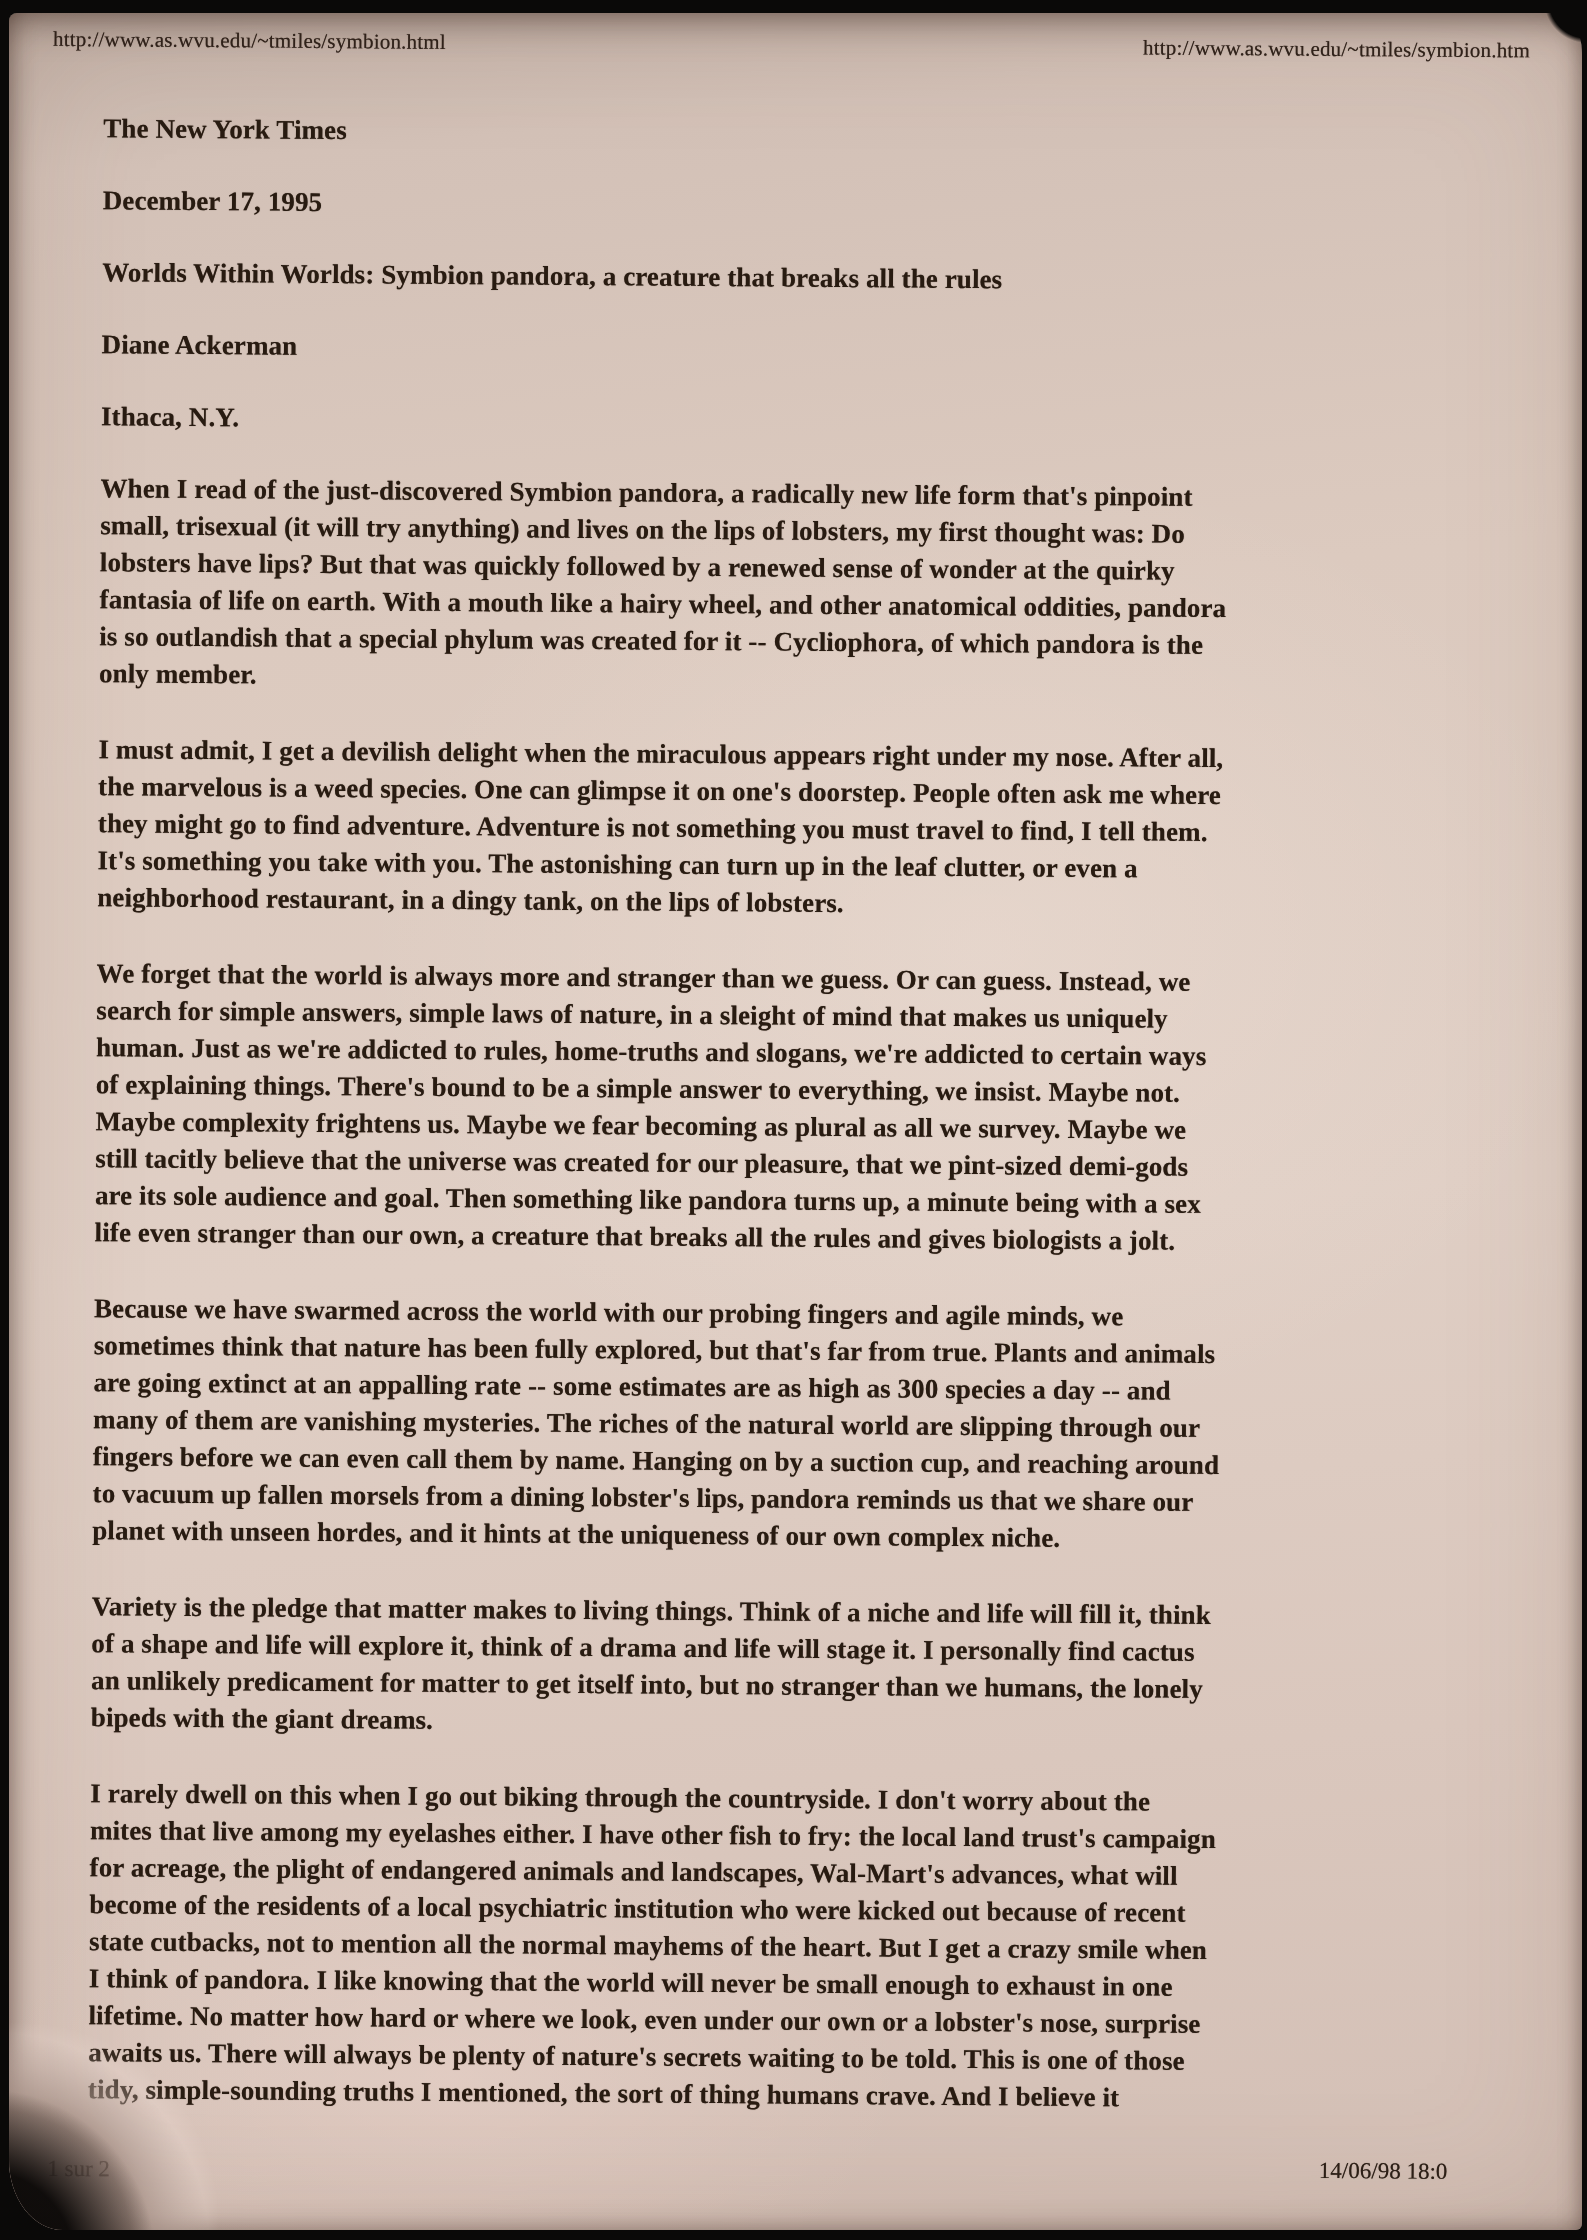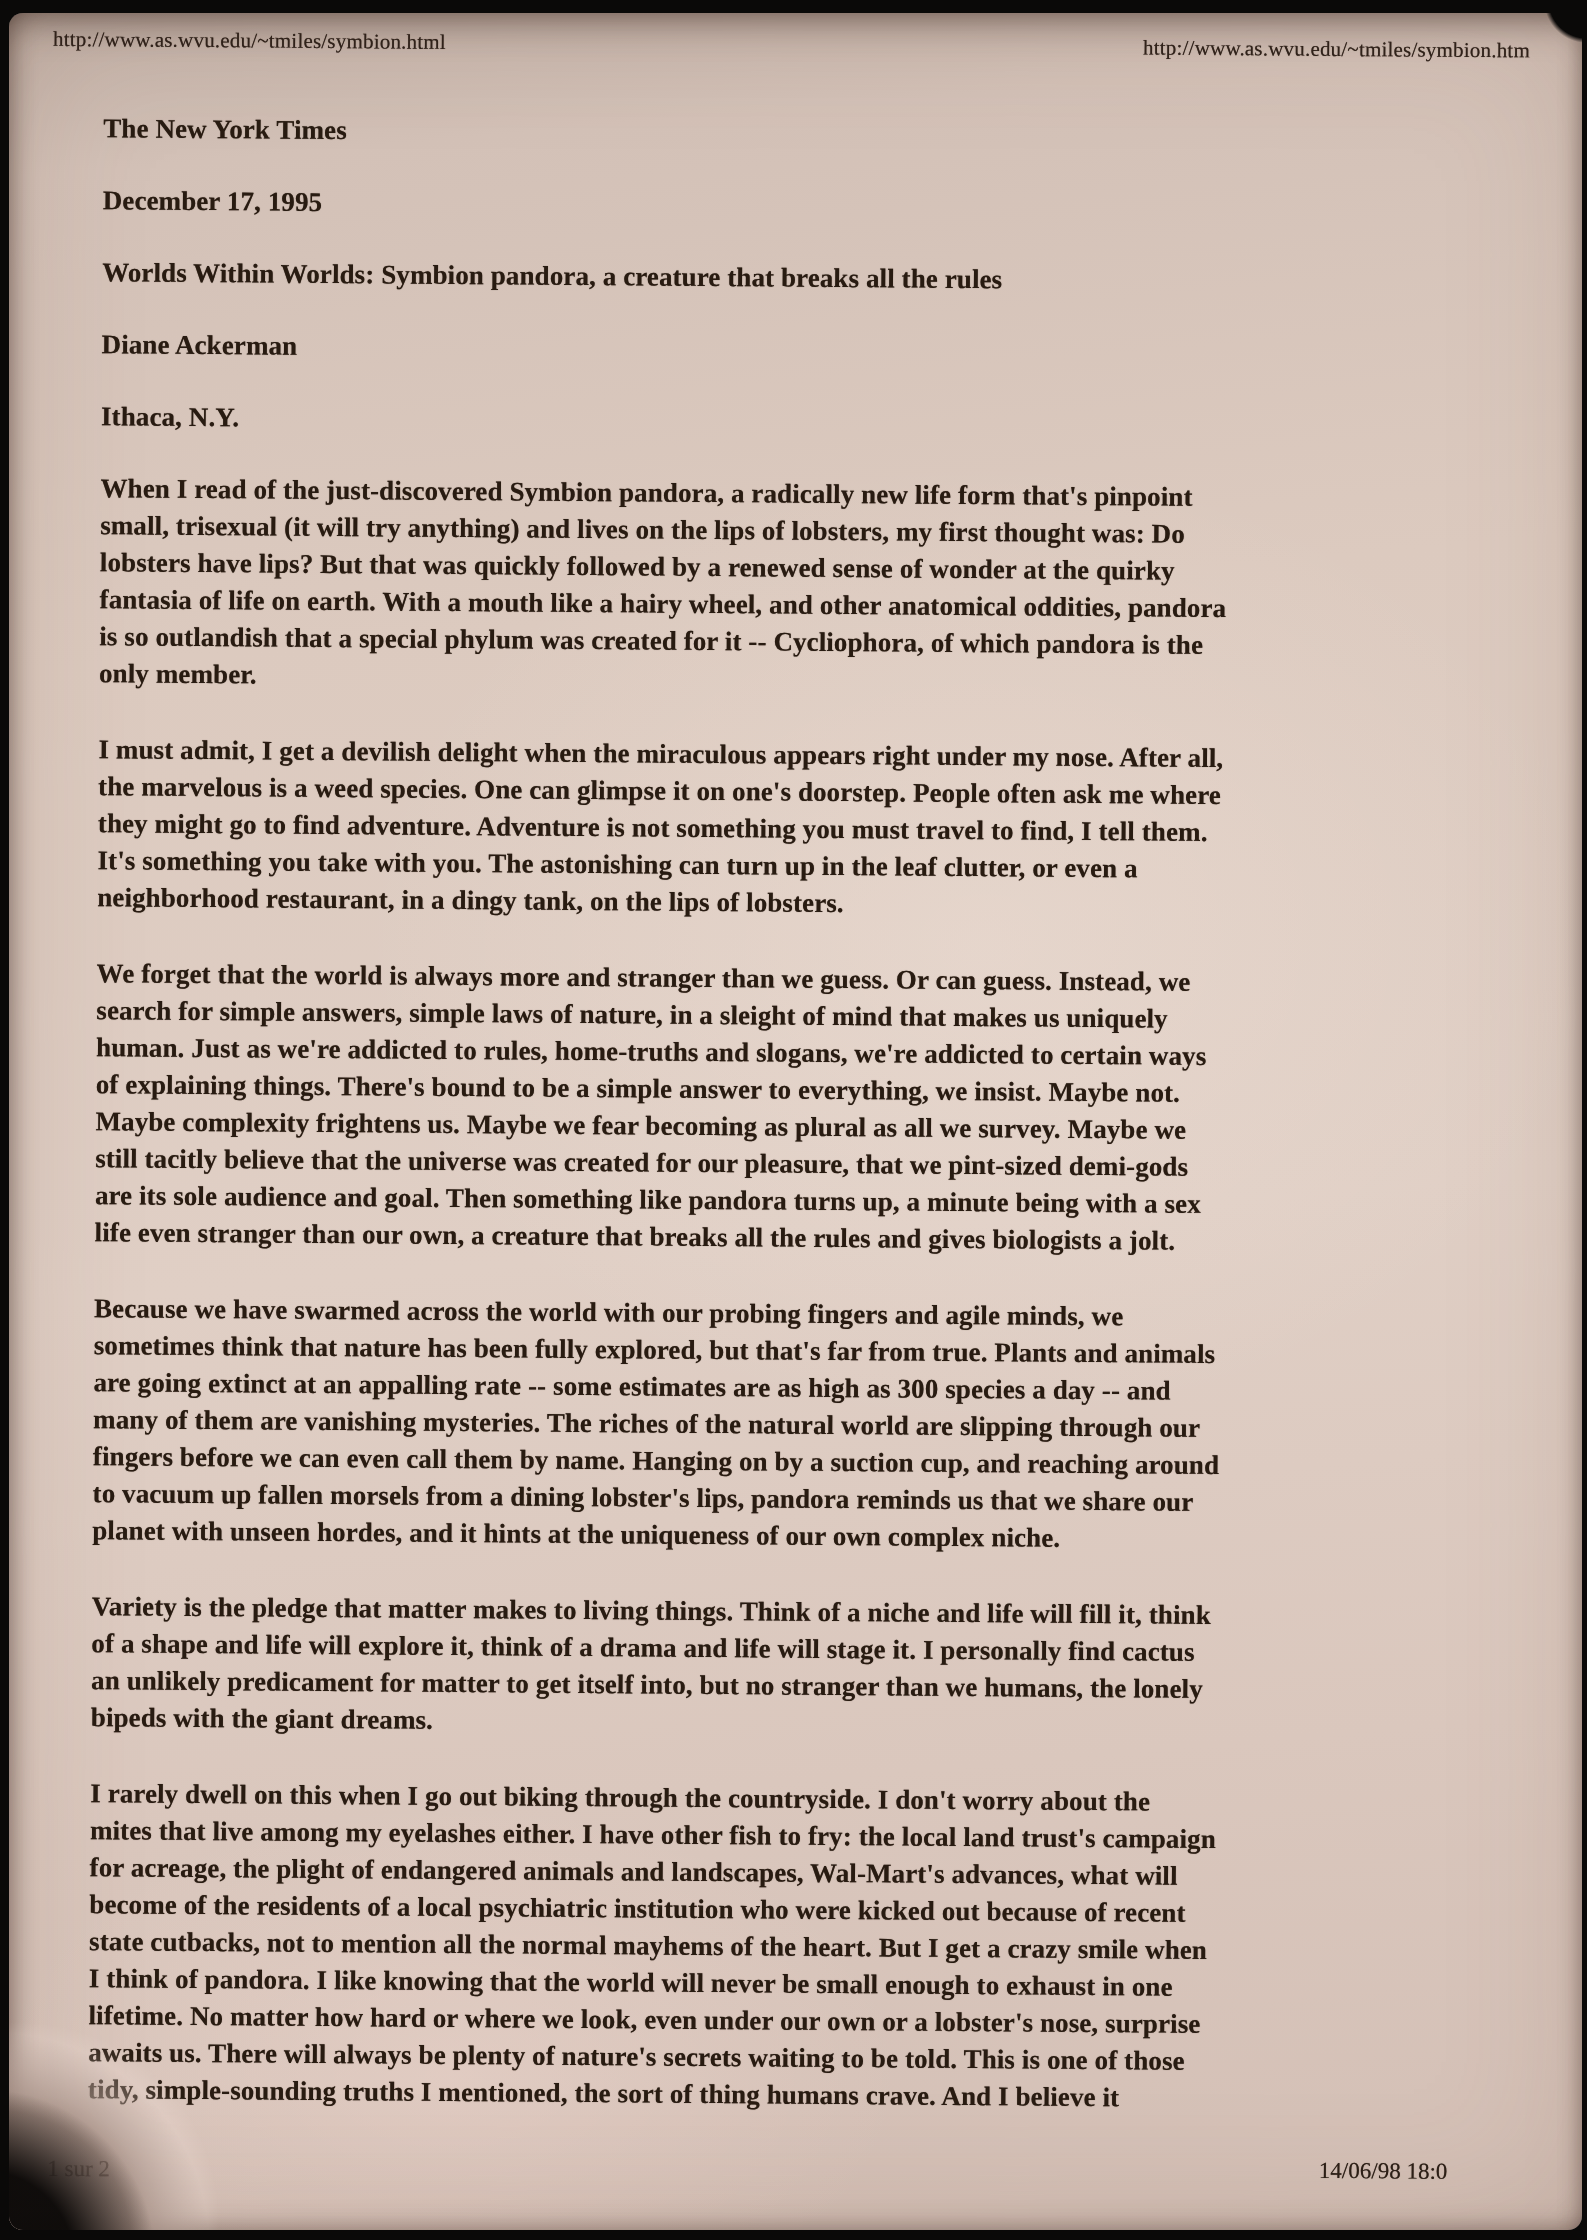--- a/index.html
+++ b/index.html
@@ -27,21 +27,20 @@
       inset 0 24px 34px -16px rgba(60,40,32,0.5),
       inset 18px 0 26px -16px rgba(60,40,32,0.4),
       inset -14px 0 22px -14px rgba(60,40,32,0.35),
       inset 0 -16px 26px -14px rgba(60,40,32,0.35),
       inset 0 0 140px rgba(110,78,62,0.18);
     border-top-right-radius:26px 40px;
     border-bottom-left-radius:54px 70px;
     border-top-left-radius:8px;
     border-bottom-right-radius:6px;
     overflow:hidden;
-    border-radius:14px;
   }
   .corner-curl{
     position:absolute;left:0;bottom:0;width:210px;height:260px;
     background:
       radial-gradient(circle at -12% 112%, rgba(8,6,5,0.95) 24%, rgba(8,6,5,0) 46%),
       radial-gradient(circle at -6% 106%, rgba(104,78,66,0.55) 38%, rgba(104,78,66,0) 60%),
       radial-gradient(circle at 6% 96%, rgba(255,240,234,0.5) 40%, rgba(255,240,234,0) 62%);
     pointer-events:none;z-index:2;
   }
   .content{

